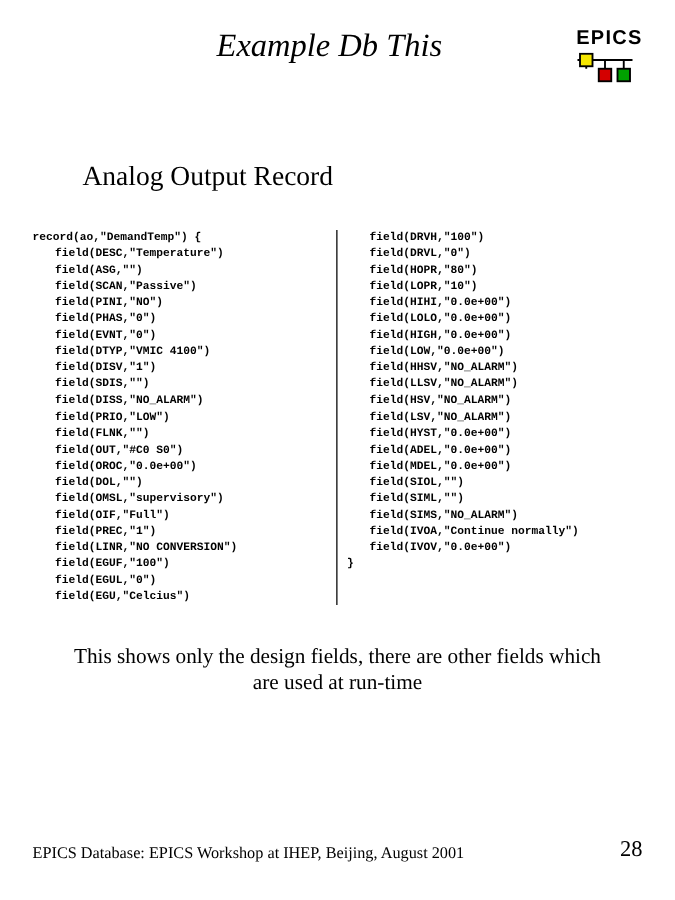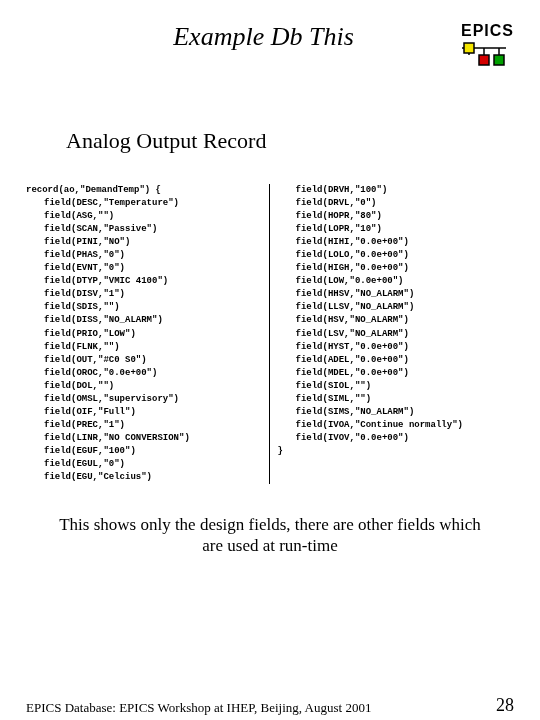--- a/index.html
+++ b/index.html
@@ -70,21 +70,21 @@
   .indent { padding-left: 18px; }
   .note {
     text-align: center;
     font-size: 17px;
     margin-top: 30px;
     line-height: 1.25;
     padding: 0 30px;
   }
   .footer {
     position: absolute;
-    bottom: 4px;
+    bottom: 30px;
     left: 26px;
     right: 26px;
     display: flex;
     justify-content: space-between;
     align-items: flex-end;
     font-size: 13px;
   }
   .page-num { font-size: 18px; }
 </style>
 </head>

